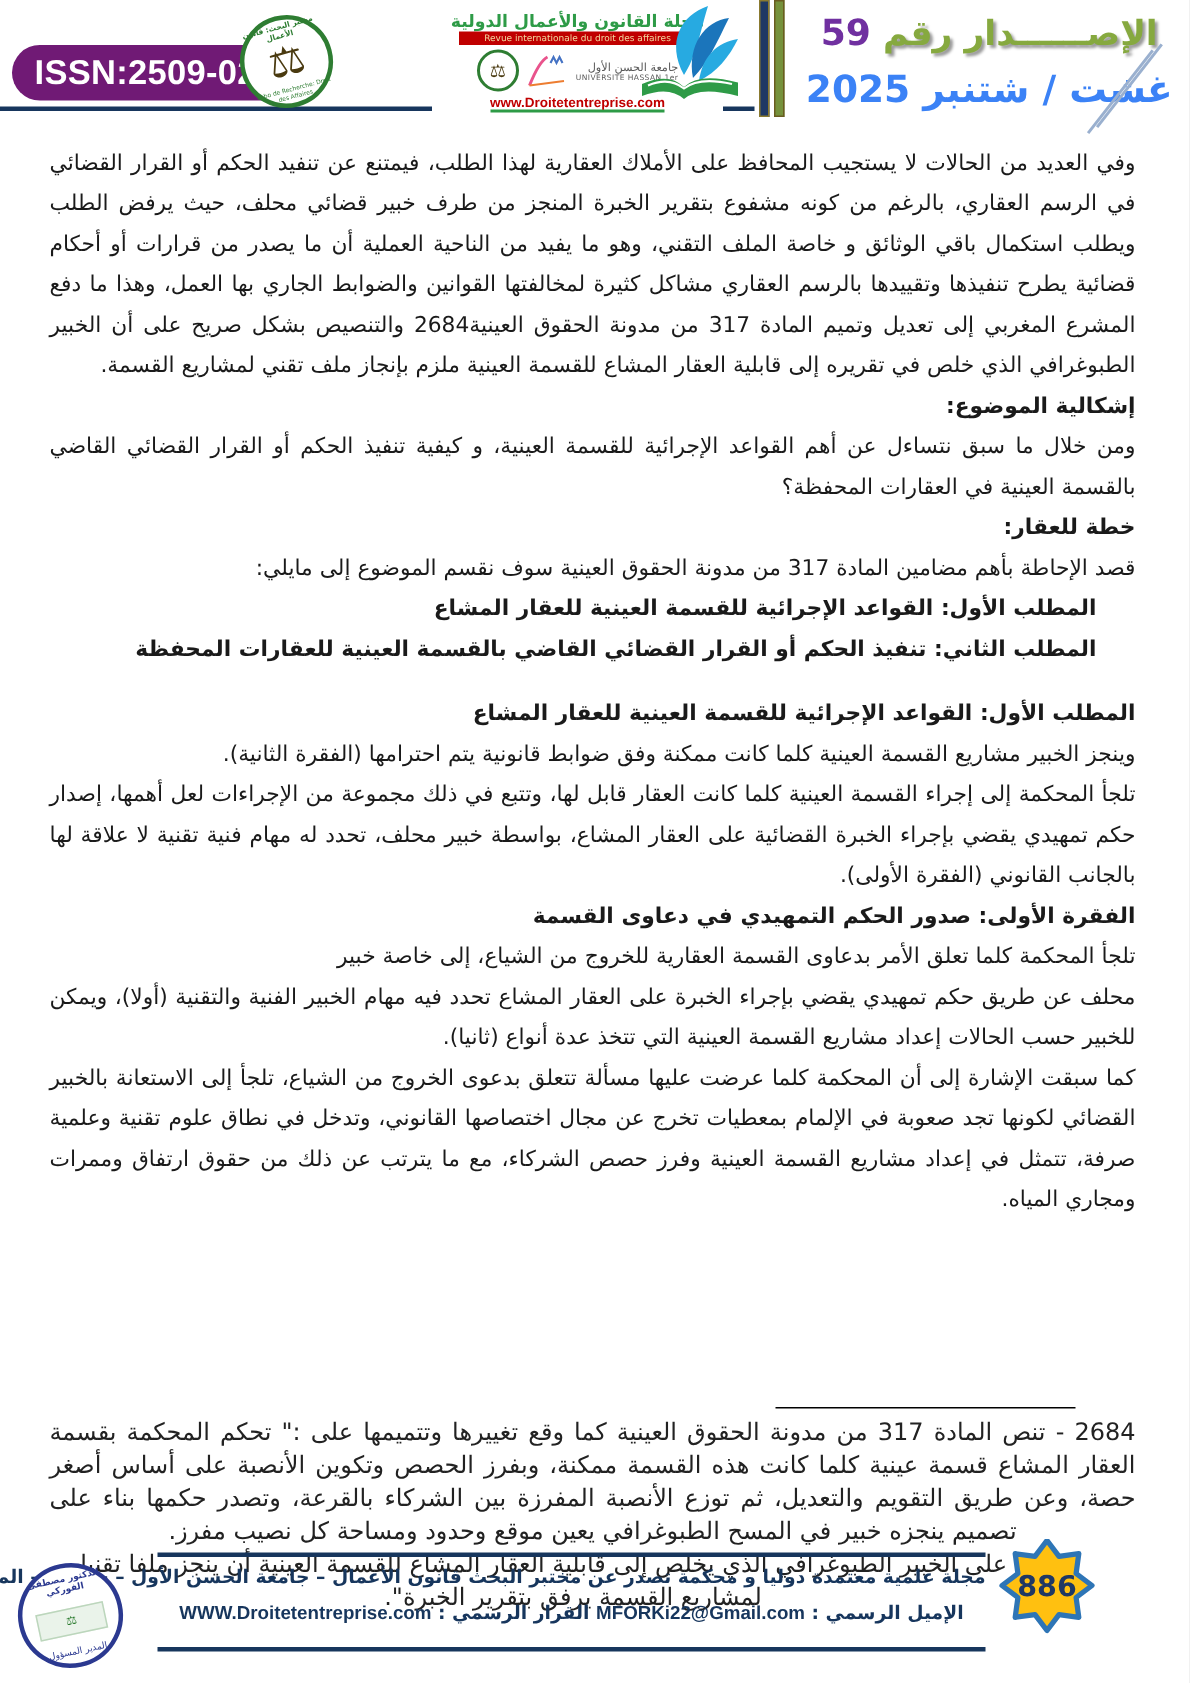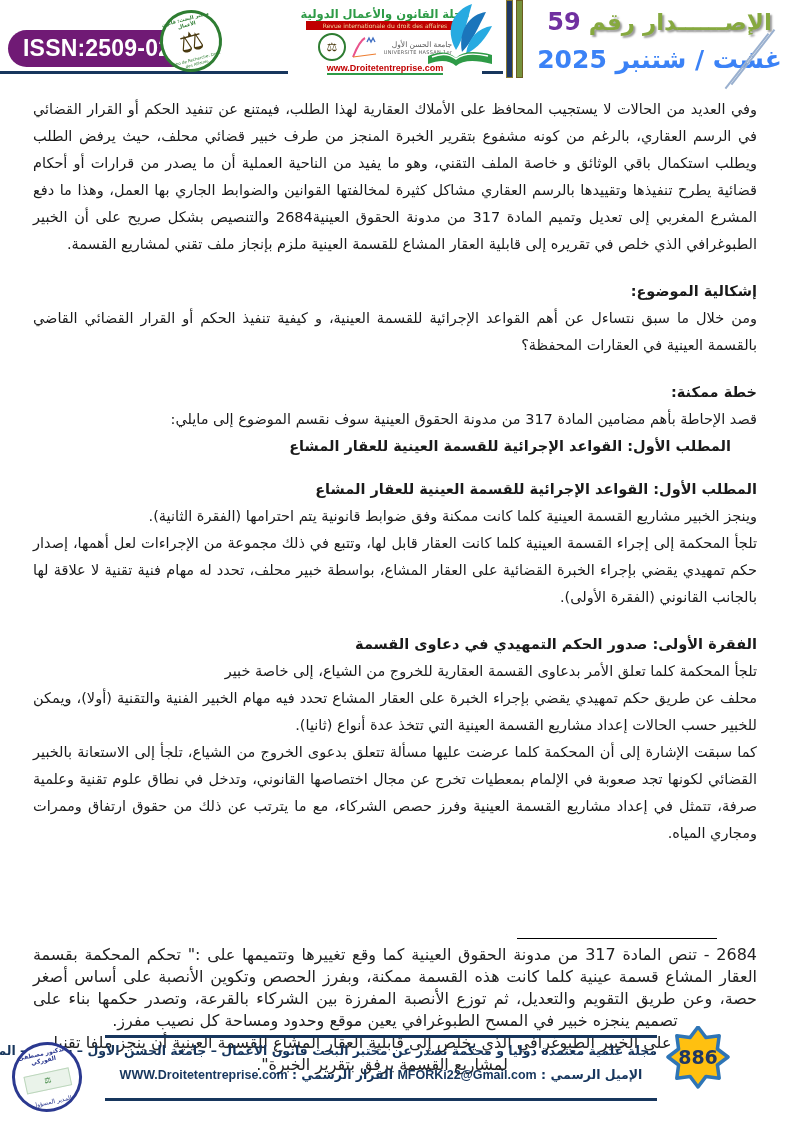--- a/index.html
+++ b/index.html
@@ -36,21 +36,21 @@
   .issue-line1{font-size:23px;font-weight:bold;color:#86A93F;text-shadow:2px 2px 2px #9a9a9a;white-space:nowrap;}
   .issue-num{color:#7030A0;font-size:24px;text-shadow:none;}
   .issue-line2{font-size:25px;font-weight:bold;color:#3b82f6;margin-top:9px;white-space:nowrap;}
   .slash1,.slash2{position:absolute;width:1.5px;height:70px;background:#9ab0cf;transform:rotate(38deg);}
   .slash1{left:214px;top:18px;}
   .slash2{left:220px;top:14px;}
 
   
   .bodytext{position:absolute;top:96px;right:36px;left:33px;direction:rtl;text-align:justify;
             font-size:14.5px;line-height:27px;color:#1a1a1a;}
-  .head{font-weight:bold;text-align:right;margin-top:20px;}
+  .head{font-weight:bold;text-align:right;}
   .mb-indent{font-weight:bold;text-align:right;padding-right:26px;}
   .gap-top{margin-top:16px;}
   .short-line{text-align:right;}
 
   
   .footnotes{position:absolute;top:938px;right:36px;left:33px;direction:rtl;font-size:16px;
              line-height:22px;color:#222;}
   .fn-rule{width:200px;border-top:1.5px solid #000;margin-right:40px;margin-bottom:5px;}
   .fn1{text-align:justify;text-align-last:center;}
   .fn2{text-align:center;padding-right:26px;}
@@ -124,23 +124,24 @@
       <div class="issue-line2">غشت / شتنبر 2025</div>
       <div class="slash1"></div>
       <div class="slash2"></div>
     </div>
   </div>
 
   <div class="bodytext">
     <div class="para">وفي العديد من الحالات لا يستجيب المحافظ على الأملاك العقارية لهذا الطلب، فيمتنع عن تنفيد الحكم أو القرار القضائي في الرسم العقاري، بالرغم من كونه مشفوع بتقرير الخبرة المنجز من طرف خبير قضائي محلف، حيث يرفض الطلب ويطلب استكمال باقي الوثائق و خاصة الملف التقني، وهو ما يفيد من الناحية العملية أن ما يصدر من قرارات أو أحكام قضائية يطرح تنفيذها وتقييدها بالرسم العقاري مشاكل كثيرة لمخالفتها القوانين والضوابط الجاري بها العمل، وهذا ما دفع المشرع المغربي إلى تعديل وتميم المادة 317 من مدونة الحقوق العينية2684 والتنصيص بشكل صريح على أن الخبير الطبوغرافي الذي خلص في تقريره إلى قابلية العقار المشاع للقسمة العينية ملزم بإنجاز ملف تقني لمشاريع القسمة.</div>
     <div class="head">إشكالية الموضوع:</div>
     <div class="para">ومن خلال ما سبق نتساءل عن أهم القواعد الإجرائية للقسمة العينية، و كيفية تنفيذ الحكم أو القرار القضائي القاضي بالقسمة العينية في العقارات المحفظة؟</div>
-    <div class="head">خطة ممكنة:</div>
+    <div class="head">خطة للعقار:</div>
     <div class="para">قصد الإحاطة بأهم مضامين المادة 317 من مدونة الحقوق العينية سوف نقسم الموضوع إلى مايلي:</div>
     <div class="mb-indent">المطلب الأول: القواعد الإجرائية للقسمة العينية للعقار المشاع</div>
+    <div class="mb-indent">المطلب الثاني: تنفيذ الحكم أو القرار القضائي القاضي بالقسمة العينية للعقارات المحفظة</div>
     <div class="head gap-top">المطلب الأول: القواعد الإجرائية للقسمة العينية للعقار المشاع</div>
     <div class="para">وينجز الخبير مشاريع القسمة العينية كلما كانت ممكنة وفق ضوابط قانونية يتم احترامها (الفقرة الثانية).</div>
     <div class="para">تلجأ المحكمة إلى إجراء القسمة العينية كلما كانت العقار قابل لها، وتتبع في ذلك مجموعة من الإجراءات لعل أهمها، إصدار حكم تمهيدي يقضي بإجراء الخبرة القضائية على العقار المشاع، بواسطة خبير محلف، تحدد له مهام فنية تقنية لا علاقة لها بالجانب القانوني (الفقرة الأولى).</div>
     <div class="head">الفقرة الأولى: صدور الحكم التمهيدي في دعاوى القسمة</div>
     <div class="short-line">تلجأ المحكمة كلما تعلق الأمر بدعاوى القسمة العقارية للخروج من الشياع، إلى خاصة خبير</div>
     <div class="para">محلف عن طريق حكم تمهيدي يقضي بإجراء الخبرة على العقار المشاع تحدد فيه مهام الخبير الفنية والتقنية (أولا)، ويمكن للخبير حسب الحالات إعداد مشاريع القسمة العينية التي تتخذ عدة أنواع (ثانيا).</div>
     <div class="para">كما سبقت الإشارة إلى أن المحكمة كلما عرضت عليها مسألة تتعلق بدعوى الخروج من الشياع، تلجأ إلى الاستعانة بالخبير القضائي لكونها تجد صعوبة في الإلمام بمعطيات تخرج عن مجال اختصاصها القانوني، وتدخل في نطاق علوم تقنية وعلمية صرفة، تتمثل في إعداد مشاريع القسمة العينية وفرز حصص الشركاء، مع ما يترتب عن ذلك من حقوق ارتفاق وممرات ومجاري المياه.</div>
   </div>
 
   <div class="footnotes">

